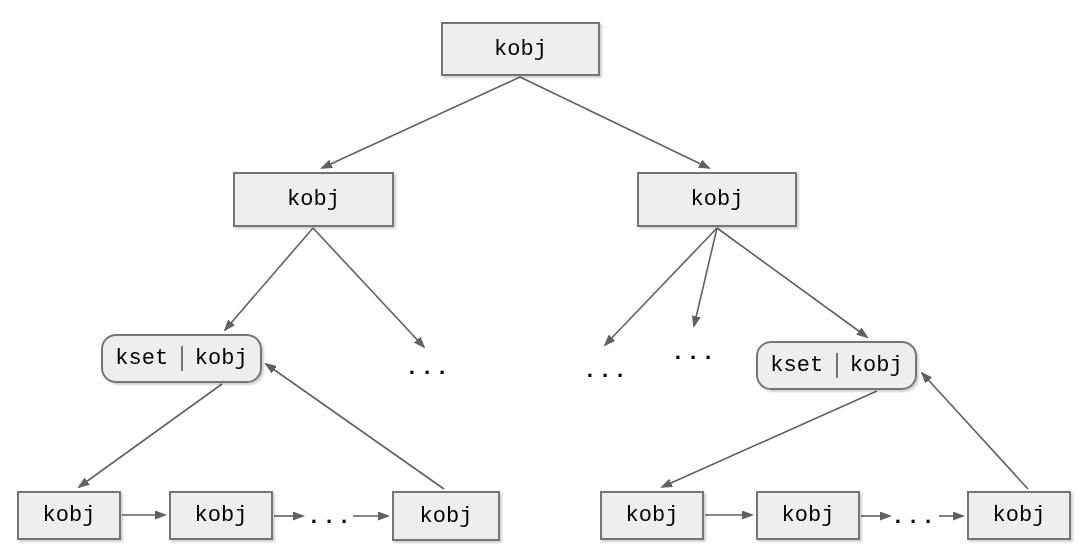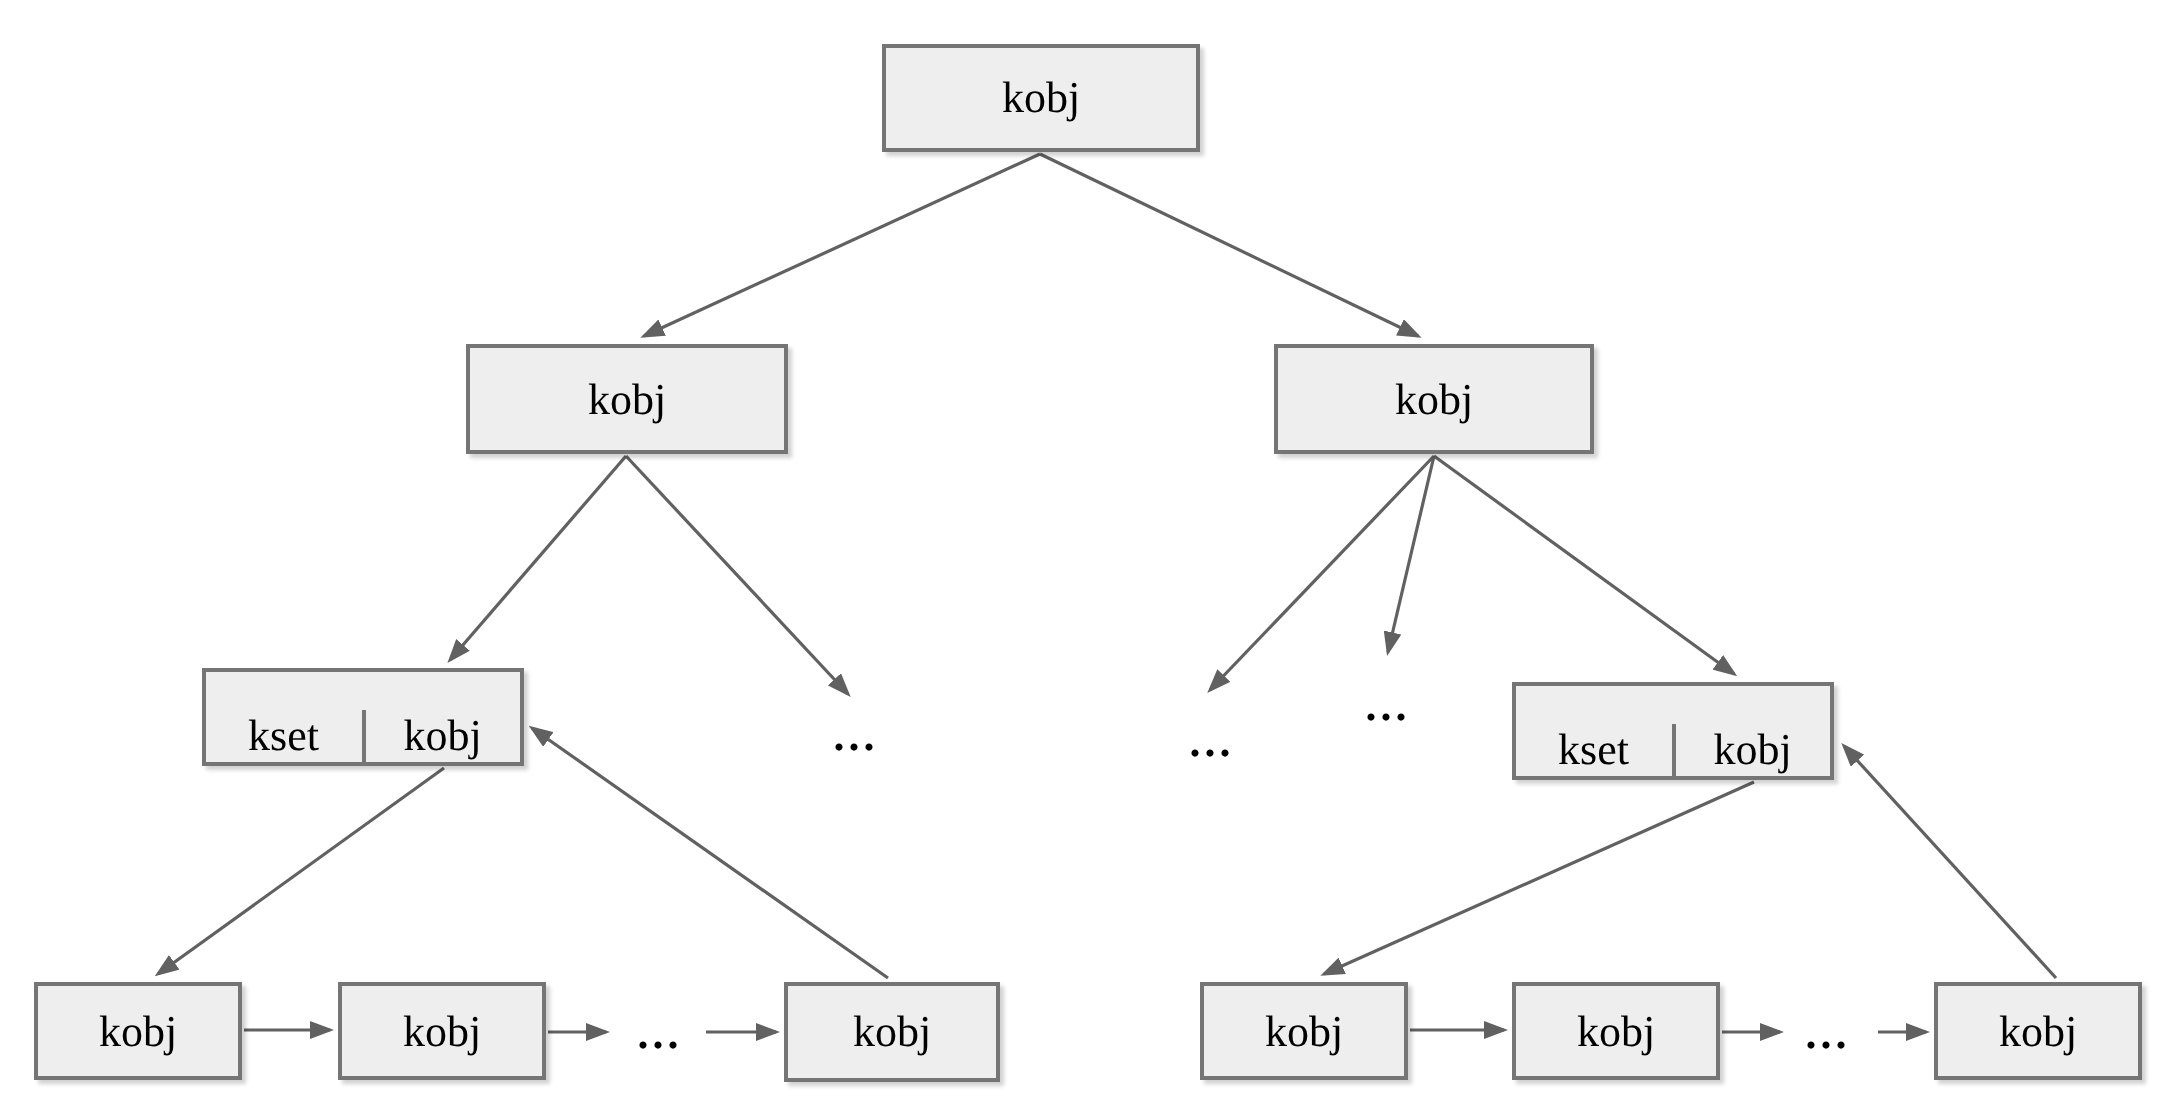--- a/index.html
+++ b/index.html
@@ -5,21 +5,21 @@
   html, body {
     margin: 0;
     padding: 0;
     background: #ffffff;
   }
   #canvas {
     position: relative;
     width: 1091px;
     height: 549px;
     background: var(--bg, #ffffff);
-    font-family: Liberation Serif, serif;
+    font-family: Liberation Mono, monospace;
     overflow: hidden;
   }
   svg.wires {
     position: absolute;
     left: 0;
     top: 0;
     z-index: 0;
   }
   .node {
     position: absolute;
@@ -30,22 +30,23 @@
     border: 2px solid var(--node-border, #757575);
     box-shadow: 2px 2px 2px rgba(0,0,0,0.18);
     font-size: 22px;
     color: var(--text, #000000);
     z-index: 1;
     box-sizing: border-box;
     white-space: nowrap;
   }
   .split {
     padding: 0;
-    align-items: flex-end;
+    align-items: center;
     justify-content: stretch;
+    border-radius: 15px;
   }
   .cell {
     flex: 1;
     display: flex;
     align-items: center;
     justify-content: center;
   }
   .cell + .cell {
     border-left: 2px solid var(--node-border, #757575);
   }

